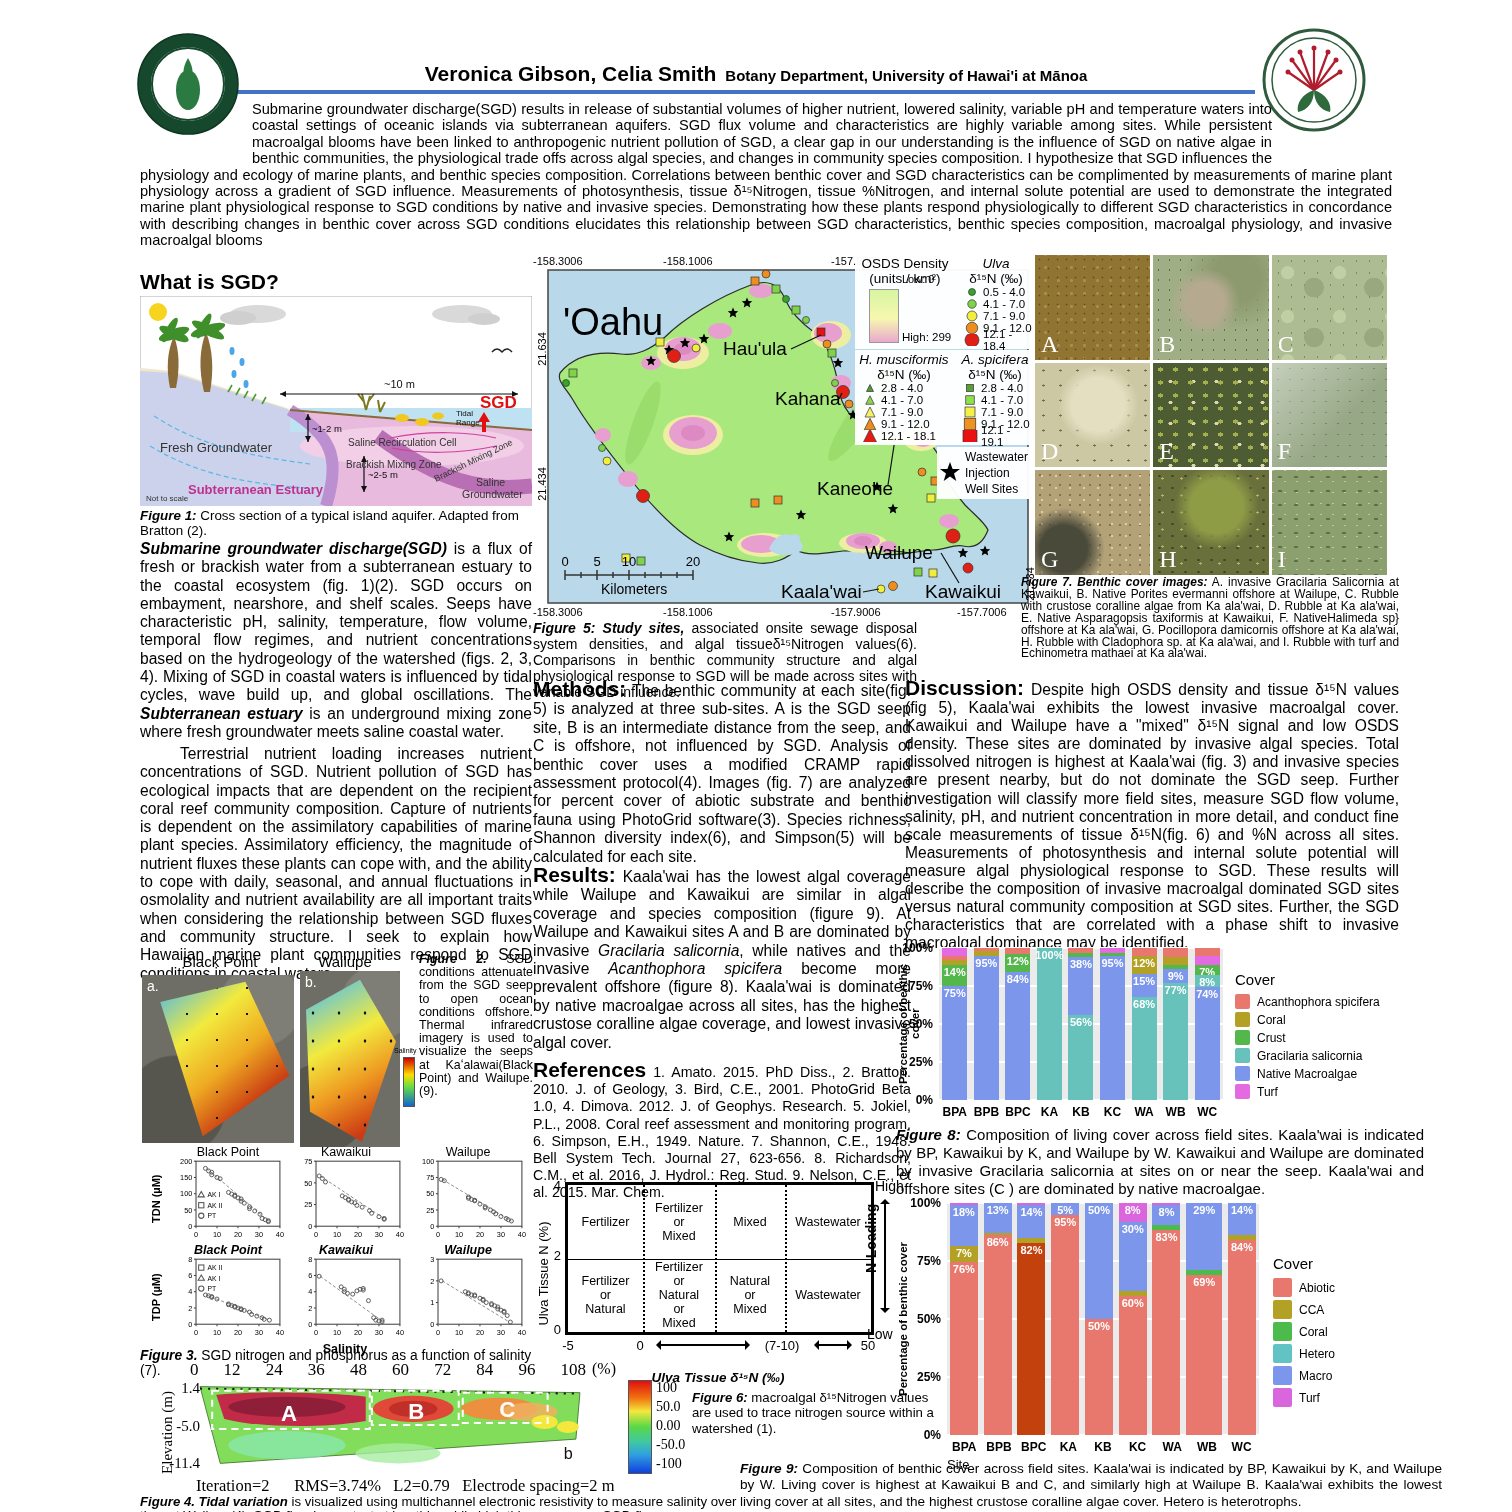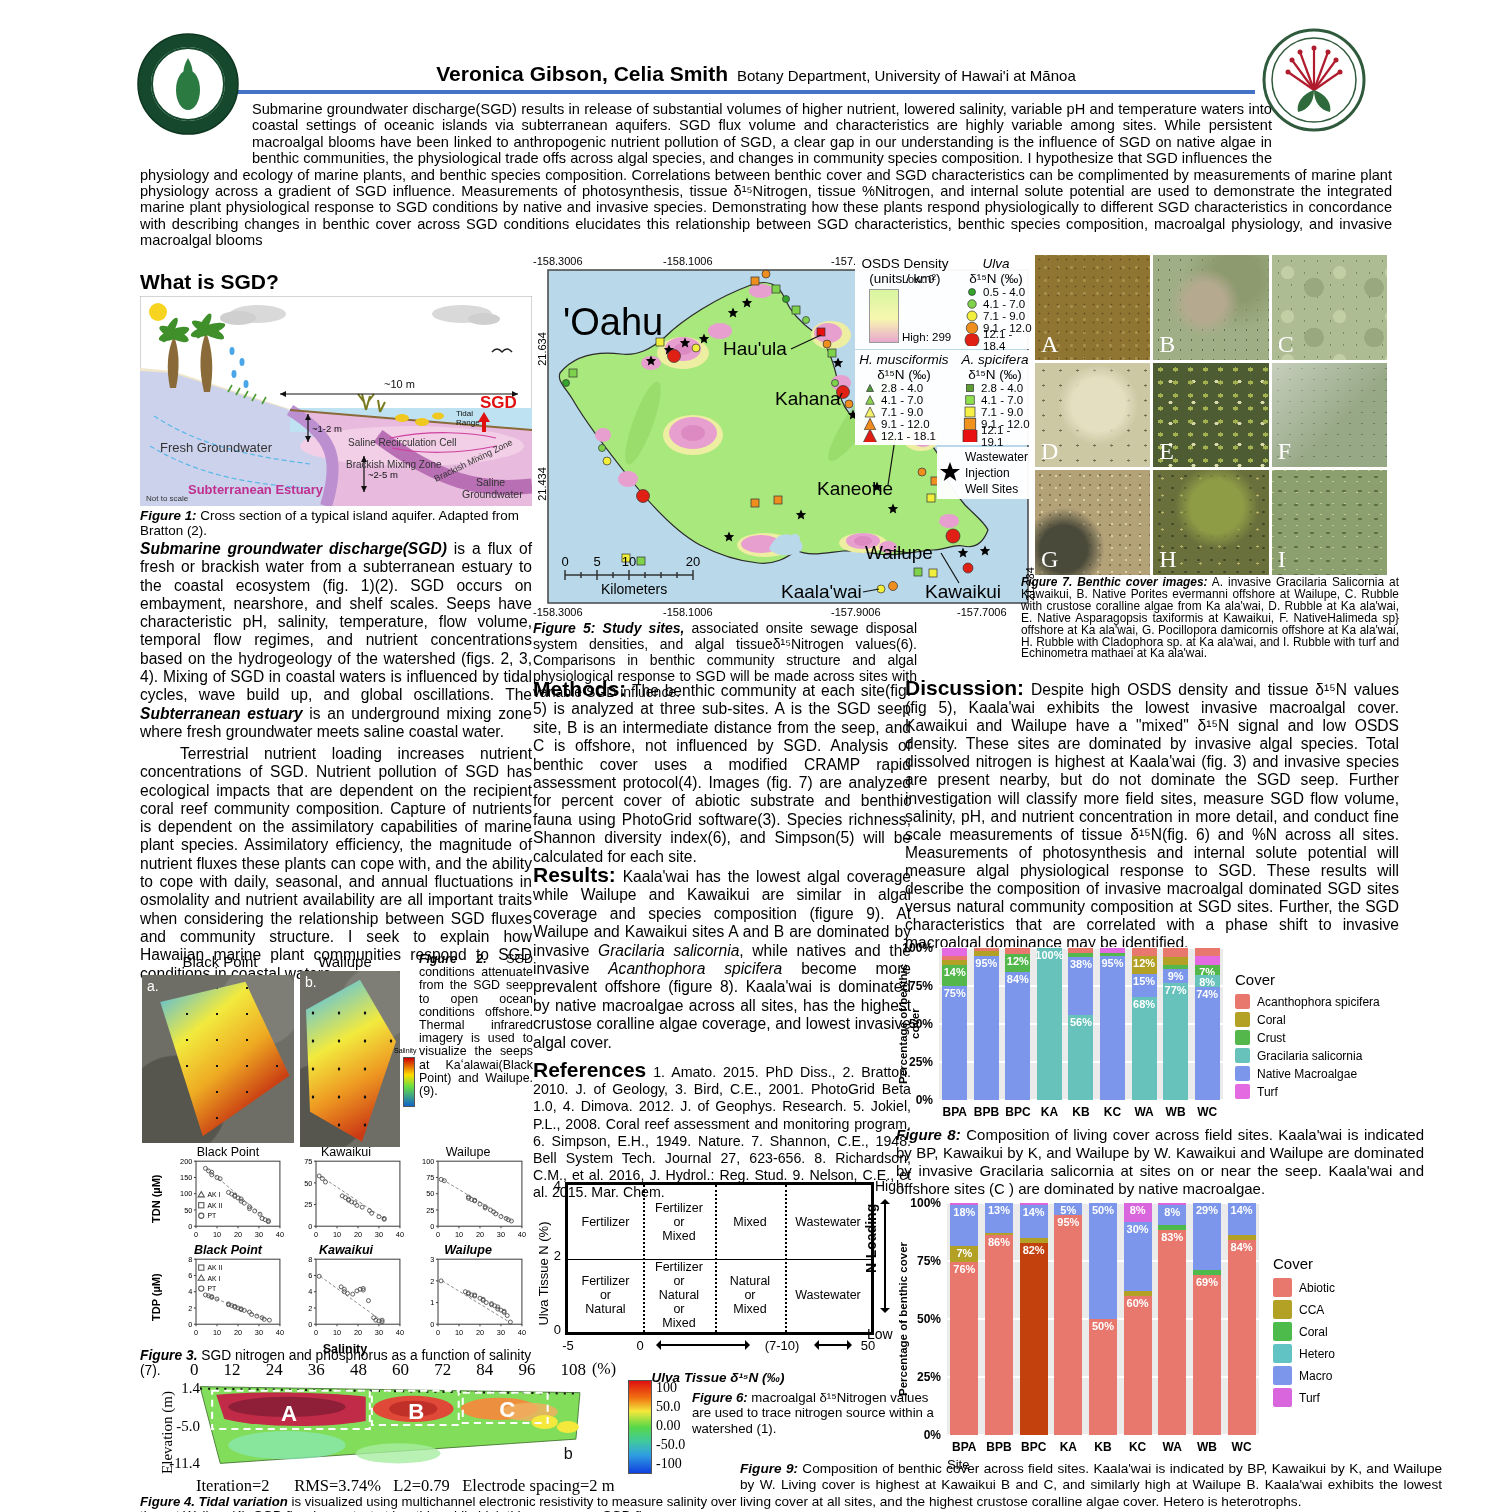--- a/index.html
+++ b/index.html
@@ -4,21 +4,21 @@
 <style>
   body{margin:0;font-family:"Liberation Sans",sans-serif;background:#fff;color:#000;}
   #poster{position:relative;width:1512px;height:1512px;background:#fff;overflow:hidden;}
   .abs{position:absolute;}
   .just{text-align:justify;}
   .b{font-weight:bold;font-style:italic;} .i{font-style:italic;}
   
   #title{left:150px;top:6px;width:1212px;text-align:center;font-size:26px;font-weight:bold;line-height:31px;}
   #authors{left:150px;top:62px;width:1212px;text-align:center;}
   #authors .au{font-size:21px;font-weight:bold;}
-  #authors .aff{font-size:15px;}
+  #authors .aff{font-size:15px;font-weight:bold;}
   #rule{left:185px;top:90px;width:1070px;height:4px;background:#4472c4;}
   
   #abstract{left:140px;top:101px;width:1252px;font-size:14.6px;line-height:16.4px;}
   .float-l{float:left;width:112px;height:52px;}
   .float-r{float:right;width:120px;height:56px;}
   
   #sgd-head{left:140px;top:270px;font-size:21px;font-weight:bold;}
   #fig1{left:140px;top:296px;width:392px;height:210px;}
   #fig1-cap{left:140px;top:508px;width:392px;font-size:13.4px;line-height:15px;}
   #para1{left:140px;top:540px;width:392px;font-size:15.6px;line-height:18.3px;}
@@ -1163,21 +1163,21 @@
           <div class="sc-bar" style="width: 28px;">
             <div class="seg" style="height: 1.06383%; background: rgb(217, 102, 221);"></div>
             <div class="seg" style="height: 8.51064%; background: rgb(123, 150, 234);">
               <div class="seg-lab">8%</div>
             </div>
             <div class="seg" style="height: 2.12766%; background: rgb(76, 187, 76);"></div>
             <div class="seg" style="height: 88.2979%; background: rgb(232, 119, 109);">
               <div class="seg-lab">83%</div>
             </div>
           </div>
-          <div class="sc-bar" style="width: 28px; align-items: flex-end;">
+          <div class="sc-bar" style="width: 36px; align-items: flex-end;">
             <div class="seg" style="height: 29%; background: rgb(123, 150, 234);">
               <div class="seg-lab">29%</div>
             </div>
             <div class="seg" style="height: 2%; background: rgb(76, 187, 76);"></div>
             <div class="seg" style="height: 69%; background: rgb(232, 119, 109);">
               <div class="seg-lab">69%</div>
             </div>
           </div>
           <div class="sc-bar" style="width: 28px;">
             <div class="seg" style="height: 14%; background: rgb(123, 150, 234);">

